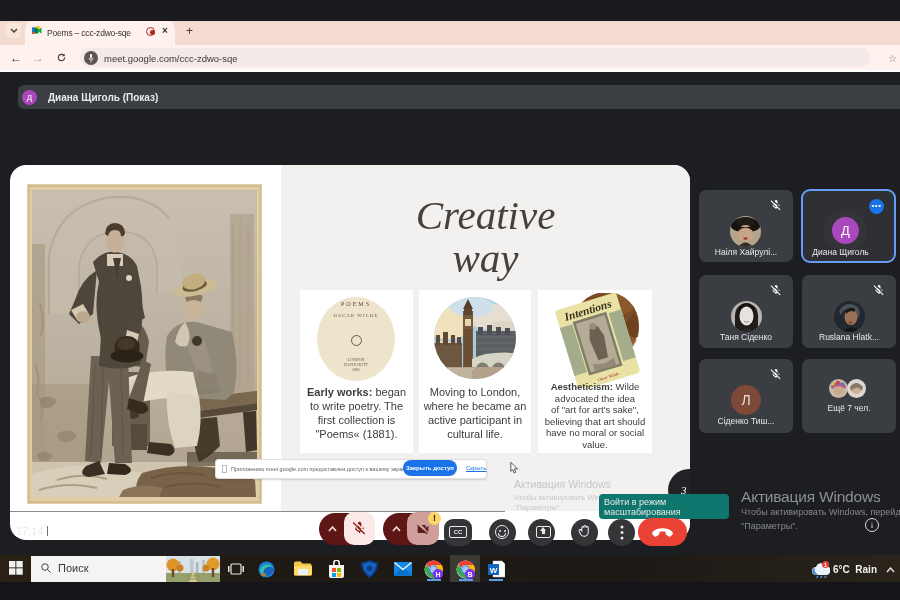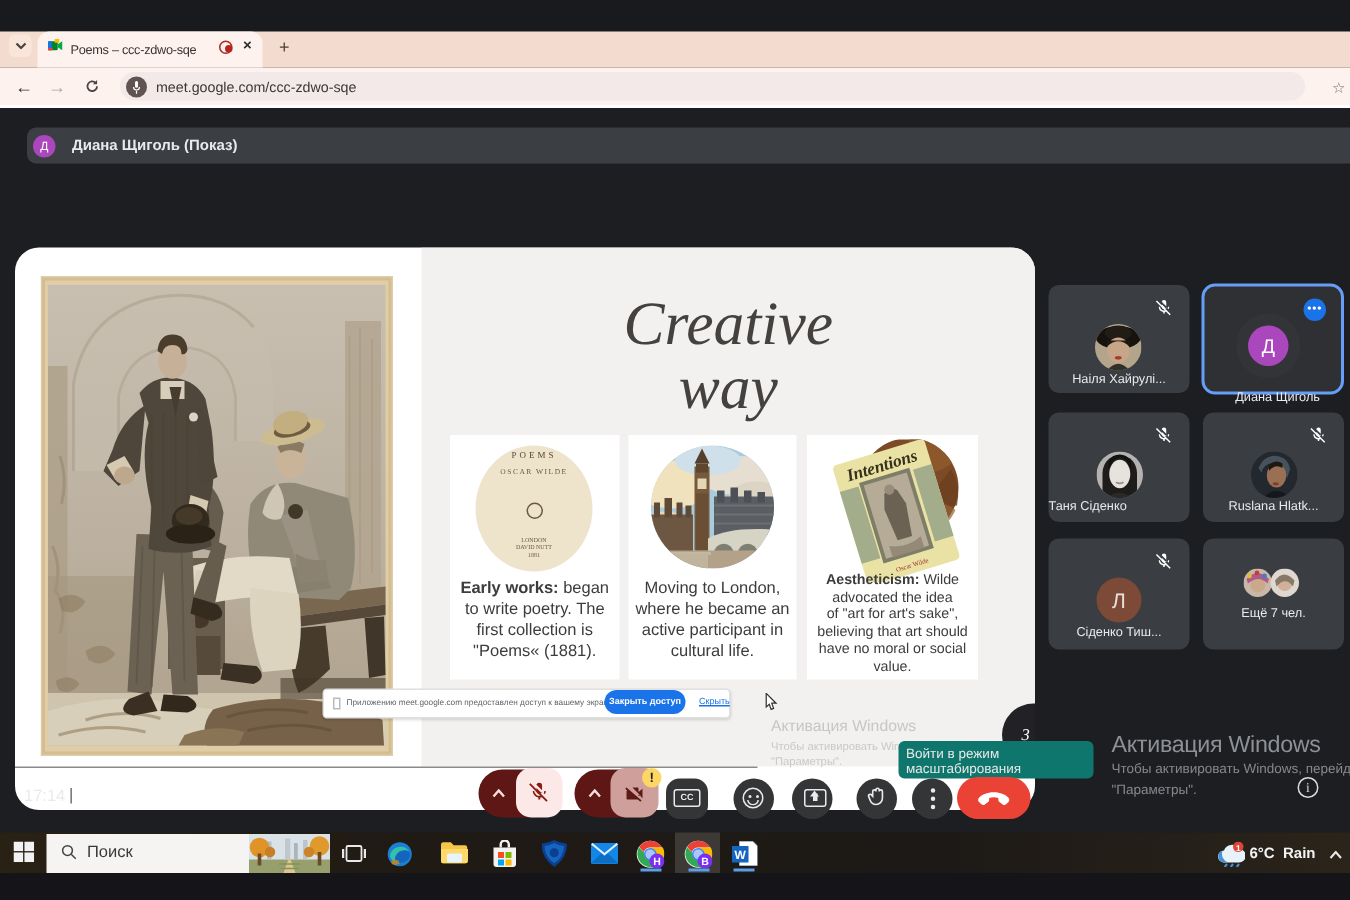--- a/index.html
+++ b/index.html
@@ -335,22 +335,22 @@
   <path d="M2 7 q7 -8 15 0 l-1 3 q-6 -6 -13 0 Z" fill="#b05a8a"></path>
   <circle cx="4" cy="5" r="1.6" fill="#d8c030"></circle>
     <circle cx="9" cy="3" r="1.6" fill="#c04040"></circle>
     <circle cx="14" cy="5" r="1.6" fill="#4080c0"></circle>
   <circle cx="27.5" cy="9.5" r="9.5" fill="#ded8d0"></circle>
   <circle cx="27.5" cy="10" r="5" fill="#d0b098"></circle>
   <path d="M21 8 q6 -8 13 0 l-1 4 q-5 -7 -11 0 Z" fill="#887868"></path>
 </svg>
 
 <div class="abs" style="left:699px;top:247px;width:94px;text-align:center;font-size:8.5px;color:#e8eaed;">Наіля Хайрулі...</div>
-<div class="abs" style="left:801px;top:259px;width:79px;text-align:right;font-size:8.5px;color:#e8eaed;">Диана Щиголь</div>
-<div class="abs" style="left:699px;top:332px;width:94px;font-size:8.5px;color:#e8eaed;">Таня Сіденко</div>
+<div class="abs" style="left:801px;top:247px;width:79px;text-align:center;font-size:8.5px;color:#e8eaed;">Диана Щиголь</div>
+<div class="abs" style="left:699px;top:332px;width:94px;text-align:center;font-size:8.5px;color:#e8eaed;">Таня Сіденко</div>
 <div class="abs" style="left:802px;top:332px;width:94px;text-align:center;font-size:8.5px;color:#e8eaed;">Ruslana Hlatk...</div>
 <div class="abs" style="left:699px;top:416px;width:94px;text-align:center;font-size:8.5px;color:#e8eaed;">Сіденко Тиш...</div>
 <div class="abs" style="left:802px;top:403px;width:94px;text-align:center;font-size:8.5px;color:#e8eaed;">Ещё 7 чел.</div>
 
 <svg class="abs" style="left:770px;top:199px" width="12" height="12" viewBox="0 0 24 24">
     <path fill="#fff" d="M15 10.6V5a3 3 0 0 0-6 0v.8l6 6zM12 17a5 5 0 0 0 5-5h2a7 7 0 0 1-7.3 7l1.6 1.6V22h-2.6v-1.4A7 7 0 0 1 5 12h2a5 5 0 0 0 5 5z" opacity="0"></path>
     <path fill="#fff" d="M9 5a3 3 0 0 1 6 0v5.2L9 4.2zm6 8.6L9 7.6V11a3 3 0 0 0 6 0zM19 11h-1.7a5.3 5.3 0 0 1-.5 2.2l1.2 1.2A7 7 0 0 0 19 11zM6.7 11H5a7 7 0 0 0 6 6.9V20h2v-2.1a6.9 6.9 0 0 0 2.2-.7l-1.5-1.5A5.3 5.3 0 0 1 6.7 11z"></path>
     <rect x="2" y="4" width="26" height="2" fill="#fff" transform="rotate(45 4 4)"></rect>
   </svg>
 <svg class="abs" style="left:873px;top:284px" width="12" height="12" viewBox="0 0 24 24">

